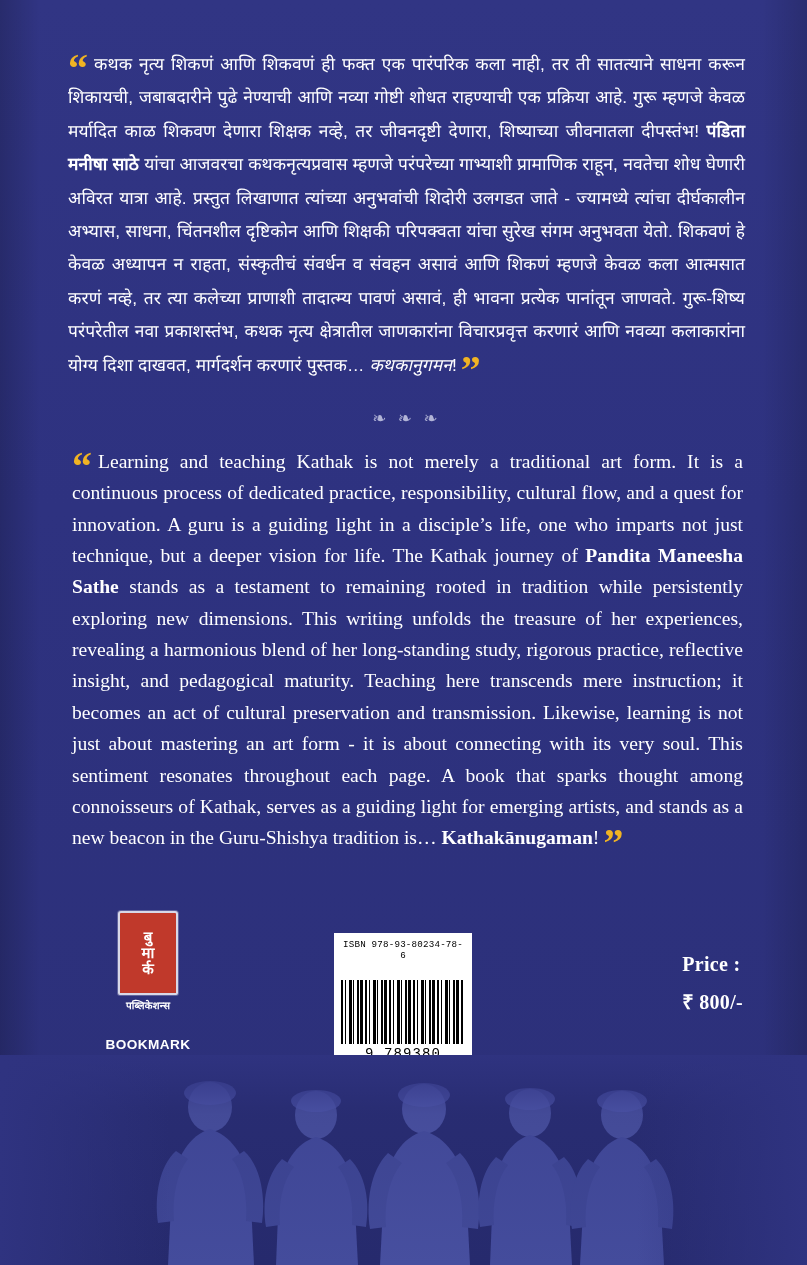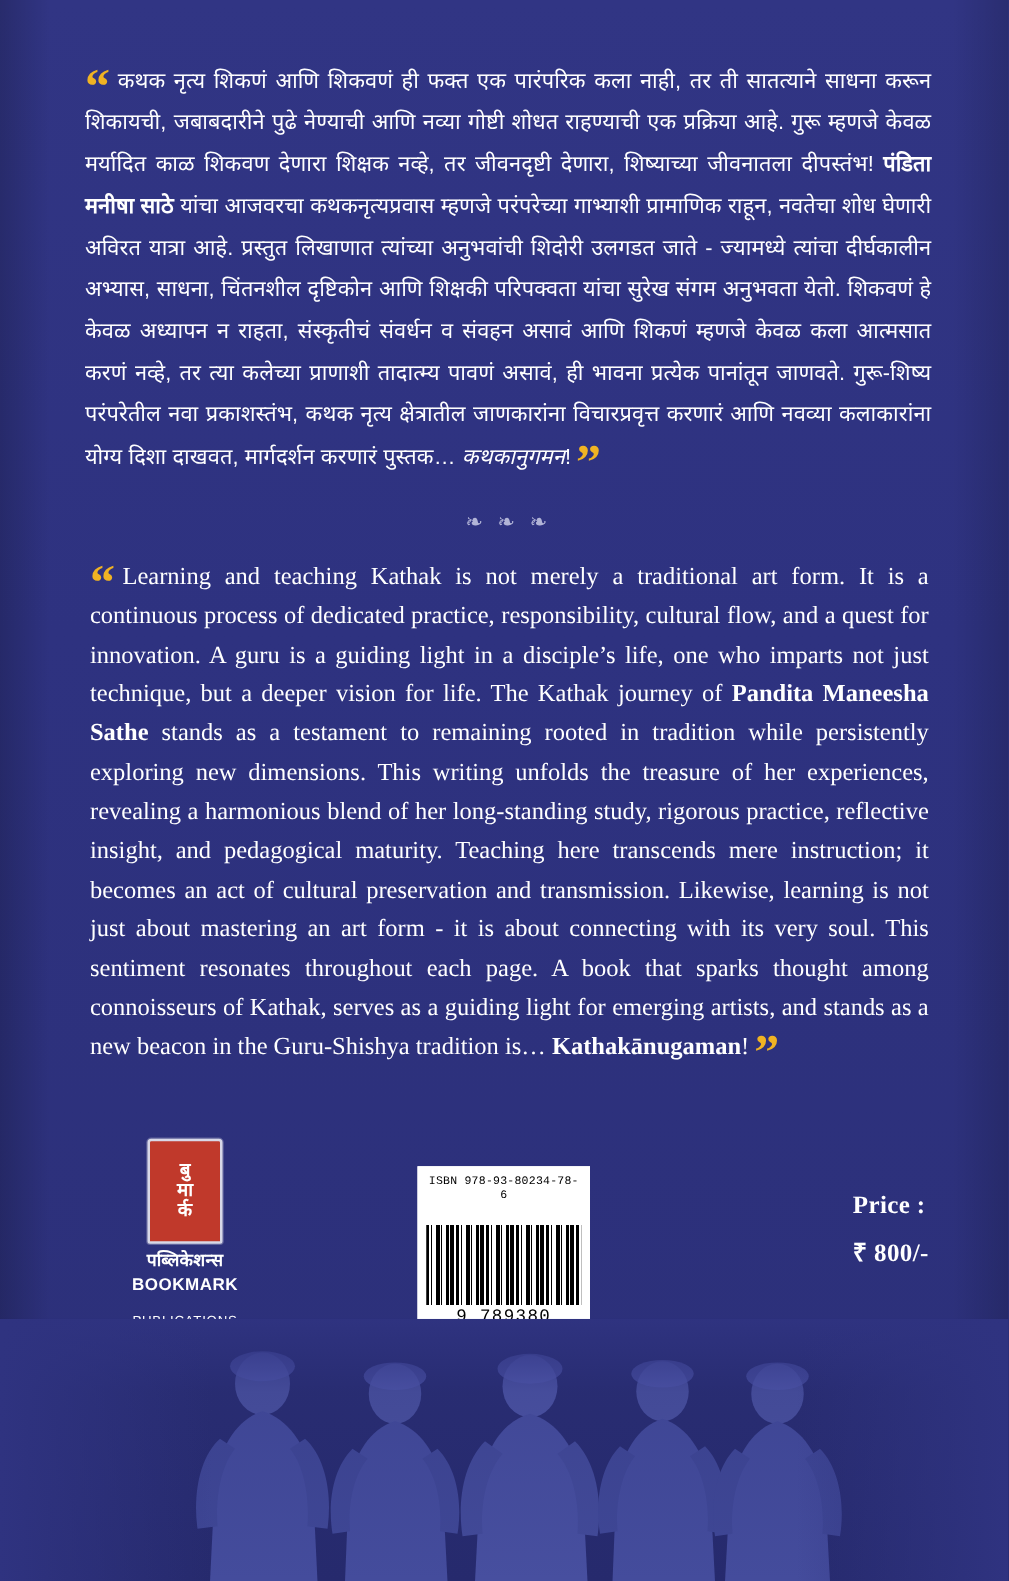--- a/index.html
+++ b/index.html
@@ -132,31 +132,31 @@
     display: flex;
     flex-direction: column;
     align-items: center;
     justify-content: center;
     font-weight: bold;
     letter-spacing: 0;
   }
   .logo-sub {
     color: #ffffff;
     font-family: "Liberation Sans", sans-serif;
-    font-size: 14px;
+    font-size: 10px;
     font-weight: bold;
     margin-top: 3px;
     letter-spacing: 0.2px;
   }
   .pub-name {
     color: #ffffff;
     font-family: "Liberation Sans", sans-serif;
     font-size: 13.6px;
     font-weight: bold;
-    margin-top: 3px;
+    margin-top: 25px;
     letter-spacing: 0.4px;
   }
   .pub-name2 {
     color: #ffffff;
     font-family: "Liberation Sans", sans-serif;
     font-size: 10.6px;
     letter-spacing: 0.6px;
     margin-top: 16px;
   }
 

